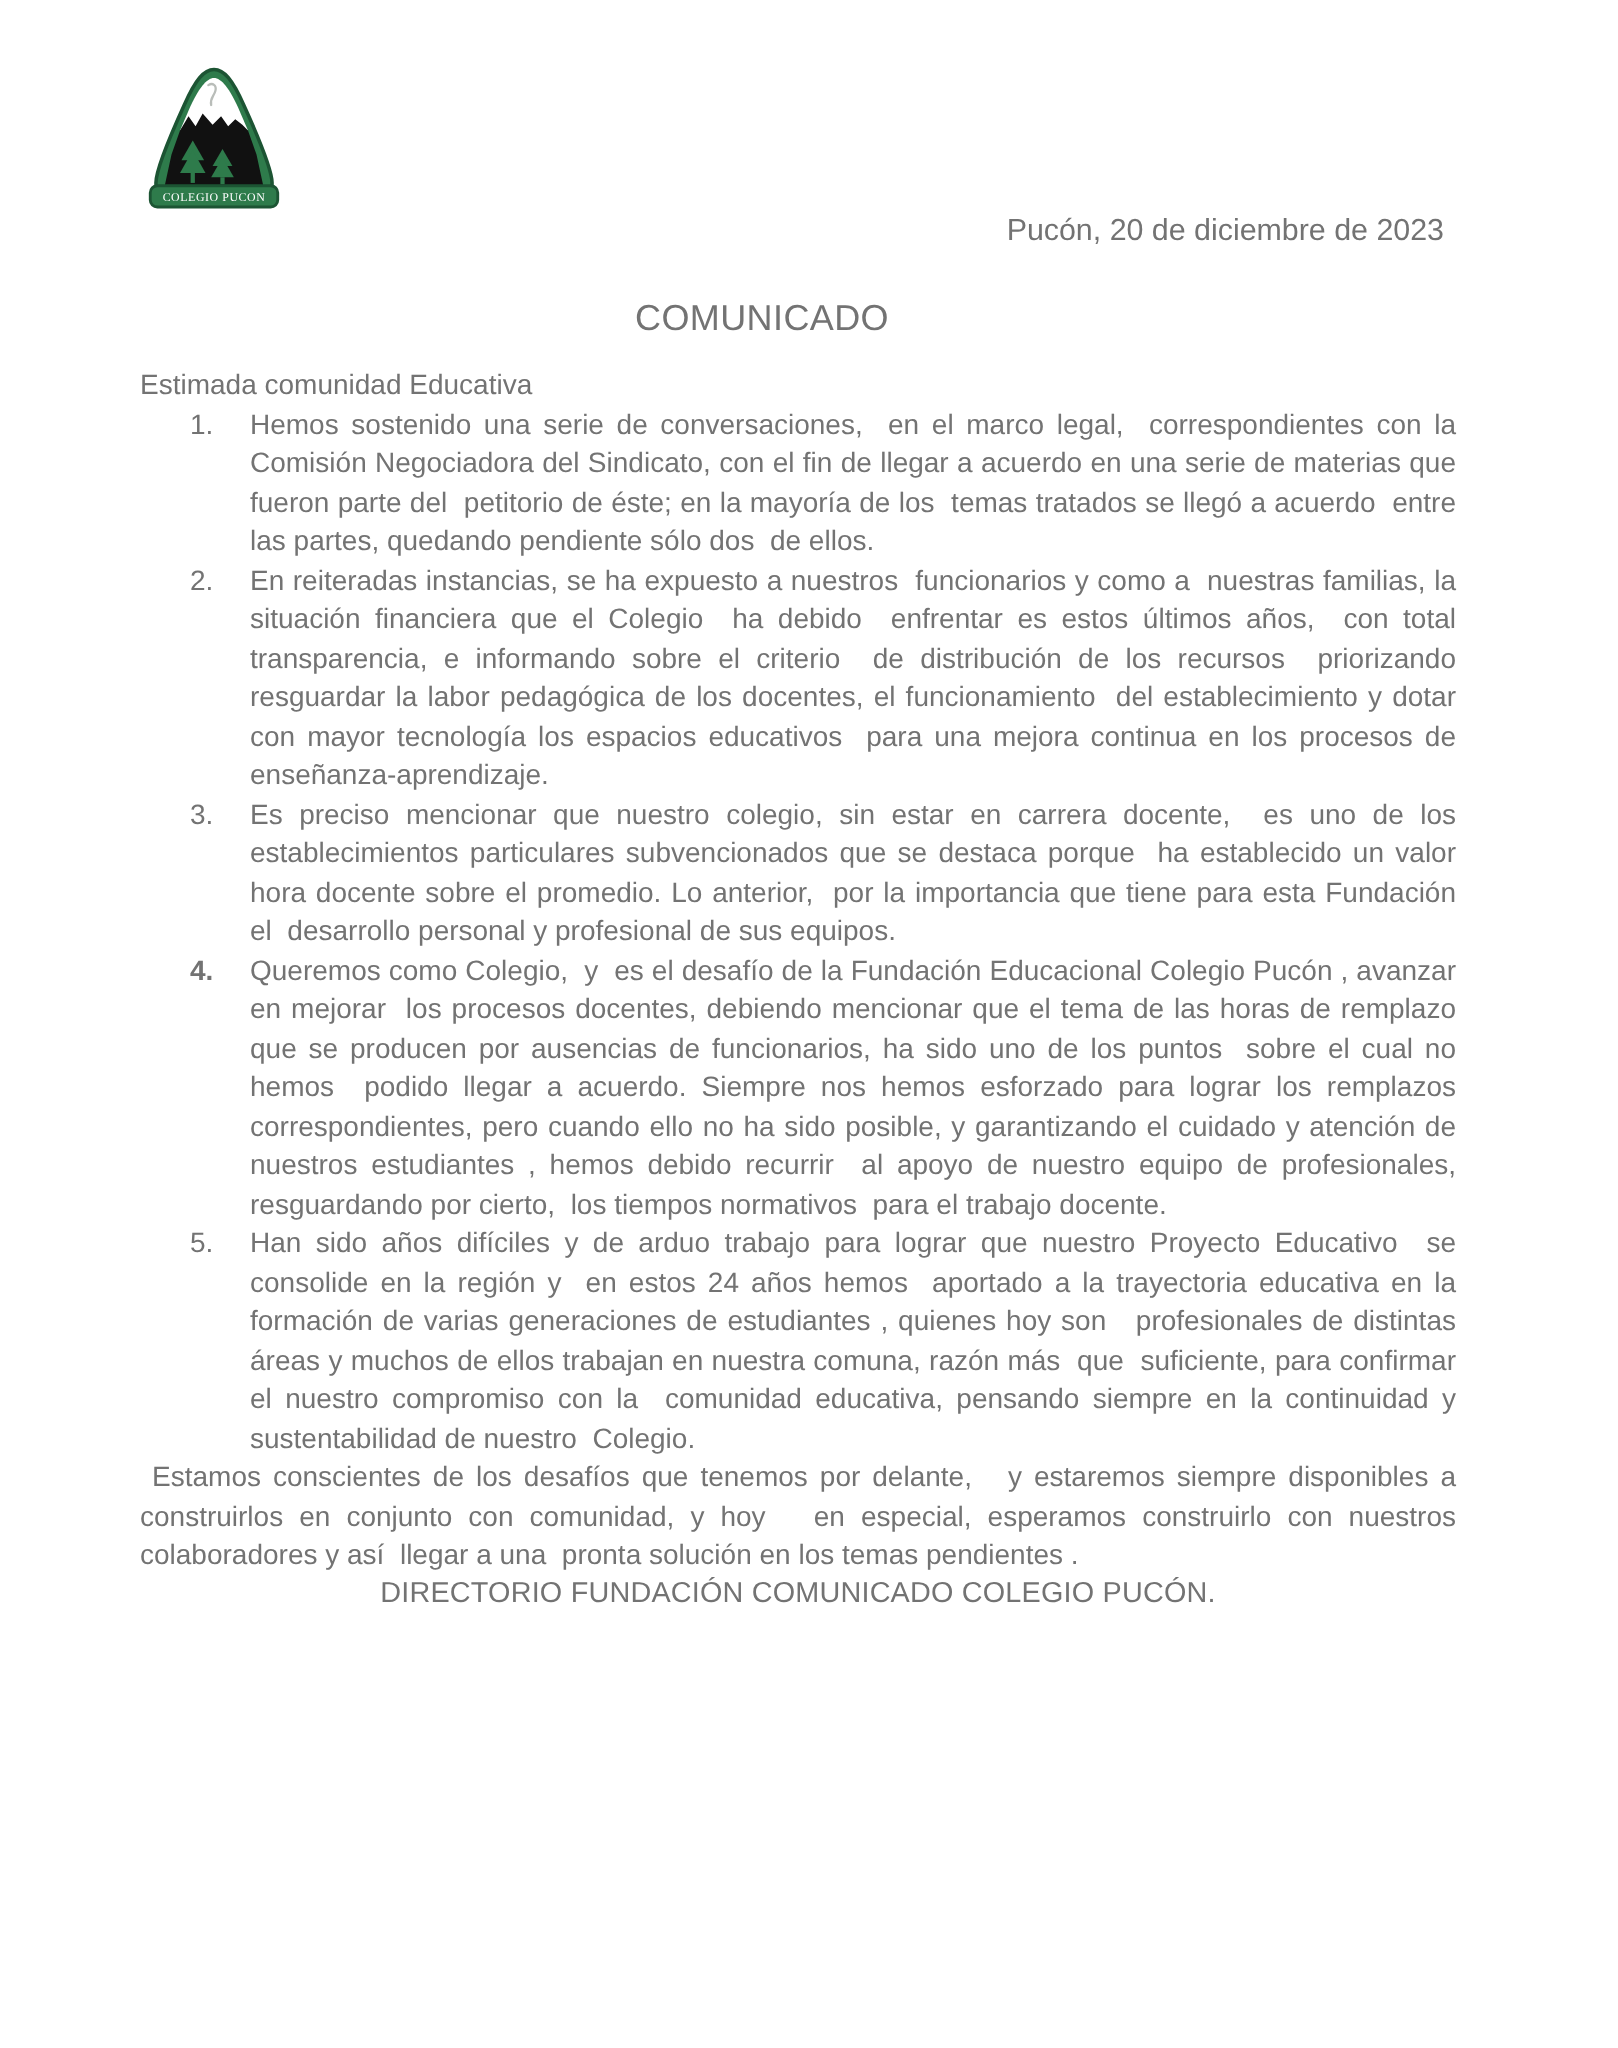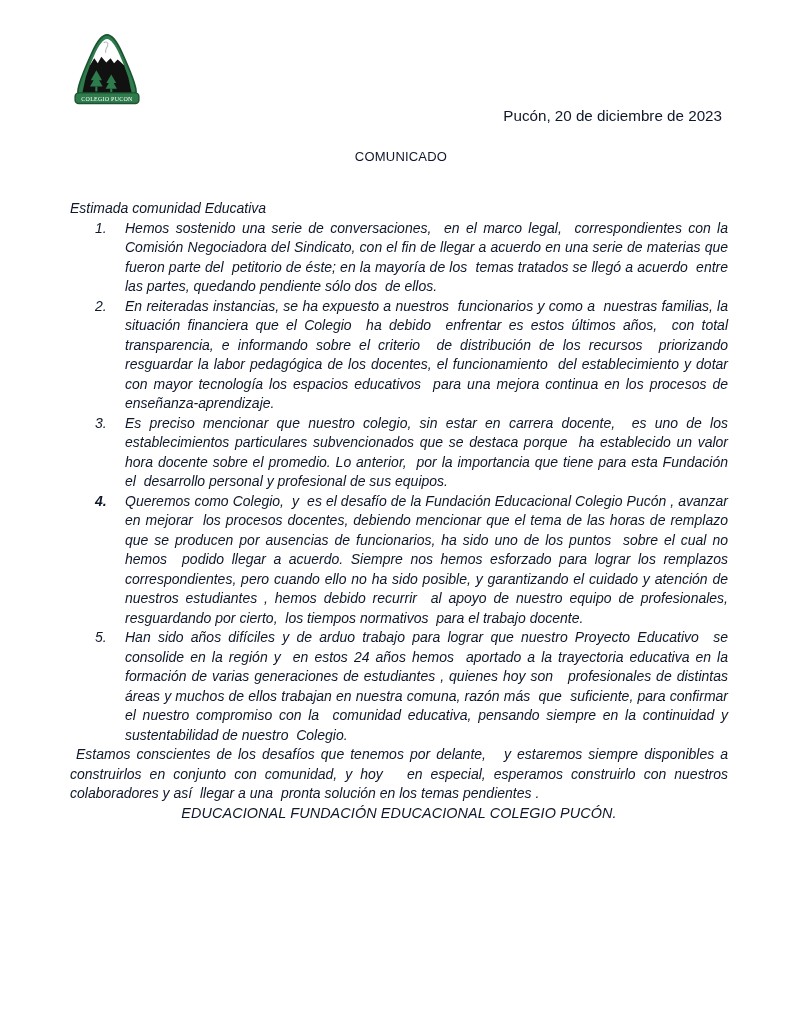--- a/index.html
+++ b/index.html
@@ -6,55 +6,54 @@
     margin: 0;
     padding: 0;
     background: #ffffff;
   }
   .page {
     position: relative;
     width: 809px;
     height: 1024px;
     background: #ffffff;
     font-family: "Liberation Sans", sans-serif;
-    color: #0f172a;
+    color: #737373;
     overflow: hidden;
   }
   .logo {
     position: absolute;
     left: 73px;
     top: 33px;
     width: 68px;
     height: 73px;
   }
   .logo svg { width: 100%; height: 100%; display: block; }
   .date-line {
     position: absolute;
     top: 107px;
     right: 87px;
     font-size: 15.2px;
     white-space: pre;
   }
   .doc-title {
     position: absolute;
     top: 149px;
-    left: 72px;
+    left: 52px;
     width: 658px;
     text-align: center;
-    font-size: 13px;
+    font-size: 18px;
     letter-spacing: 0.2px;
   }
   .body-block {
     position: absolute;
     left: 70px;
-    top: 199px;
+    top: 183px;
     width: 658px;
     font-size: 14px;
     line-height: 19.5px;
-    font-style: italic;
   }
   .body-block p { margin: 0; }
   .greeting { white-space: pre-wrap; }
   .para, .item-text, .closing {
     text-align: justify;
     white-space: pre-wrap;
   }
   .list { margin: 0; }
   .item {
     position: relative;
@@ -130,16 +129,16 @@
         <div class="item-text">Queremos como Colegio,  y  es el desafío de la Fundación Educacional Colegio Pucón , avanzar en mejorar  los procesos docentes, debiendo mencionar que el tema de las horas de remplazo que se producen por ausencias de funcionarios, ha sido uno de los puntos  sobre el cual no hemos  podido llegar a acuerdo. Siempre nos hemos esforzado para lograr los remplazos correspondientes, pero cuando ello no ha sido posible, y garantizando el cuidado y atención de nuestros estudiantes , hemos debido recurrir  al apoyo de nuestro equipo de profesionales, resguardando por cierto,  los tiempos normativos  para el trabajo docente.</div>
       </div>
       <div class="item">
         <span class="num">5.</span>
         <div class="item-text">Han sido años difíciles y de arduo trabajo para lograr que nuestro Proyecto Educativo  se consolide en la región y  en estos 24 años hemos  aportado a la trayectoria educativa en la formación de varias generaciones de estudiantes , quienes hoy son   profesionales de distintas áreas y muchos de ellos trabajan en nuestra comuna, razón más  que  suficiente, para confirmar  el nuestro compromiso con la  comunidad educativa, pensando siempre en la continuidad y sustentabilidad de nuestro  Colegio.</div>
       </div>
     </div>
 
     <p class="closing"> Estamos conscientes de los desafíos que tenemos por delante,   y estaremos siempre disponibles a construirlos en conjunto con comunidad, y hoy   en especial, esperamos construirlo con nuestros  colaboradores y así  llegar a una  pronta solución en los temas pendientes .</p>
 
-    <p class="signature">EDUCACIONAL FUNDACIÓN EDUCACIONAL COLEGIO PUCÓN.</p>
+    <p class="signature">DIRECTORIO FUNDACIÓN COMUNICADO COLEGIO PUCÓN.</p>
   </div>
 
 </div>
 
 </body></html>

